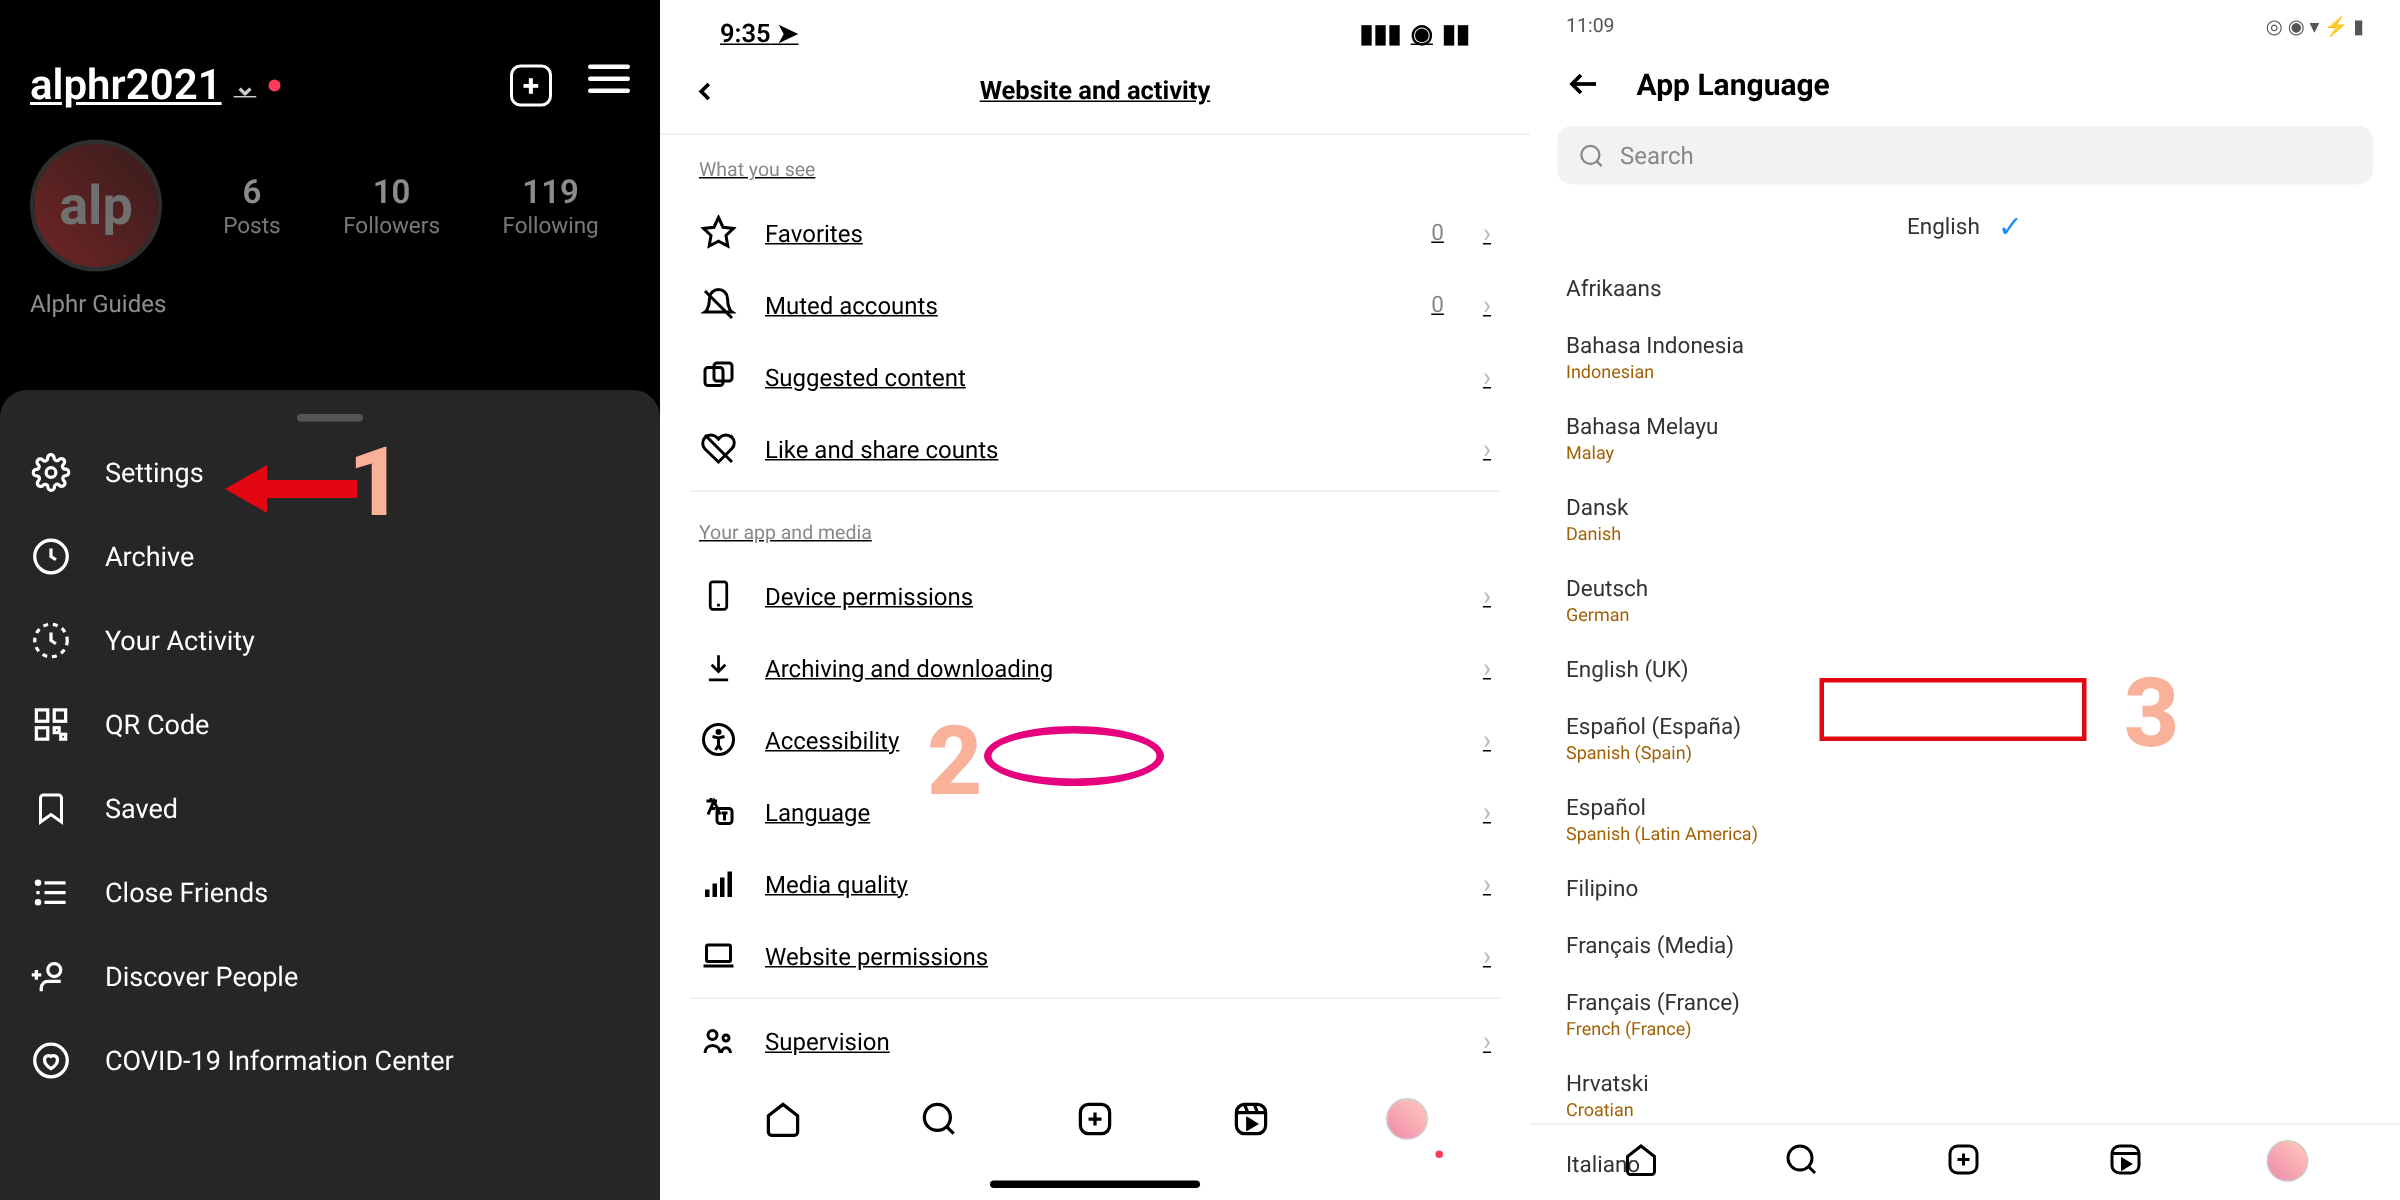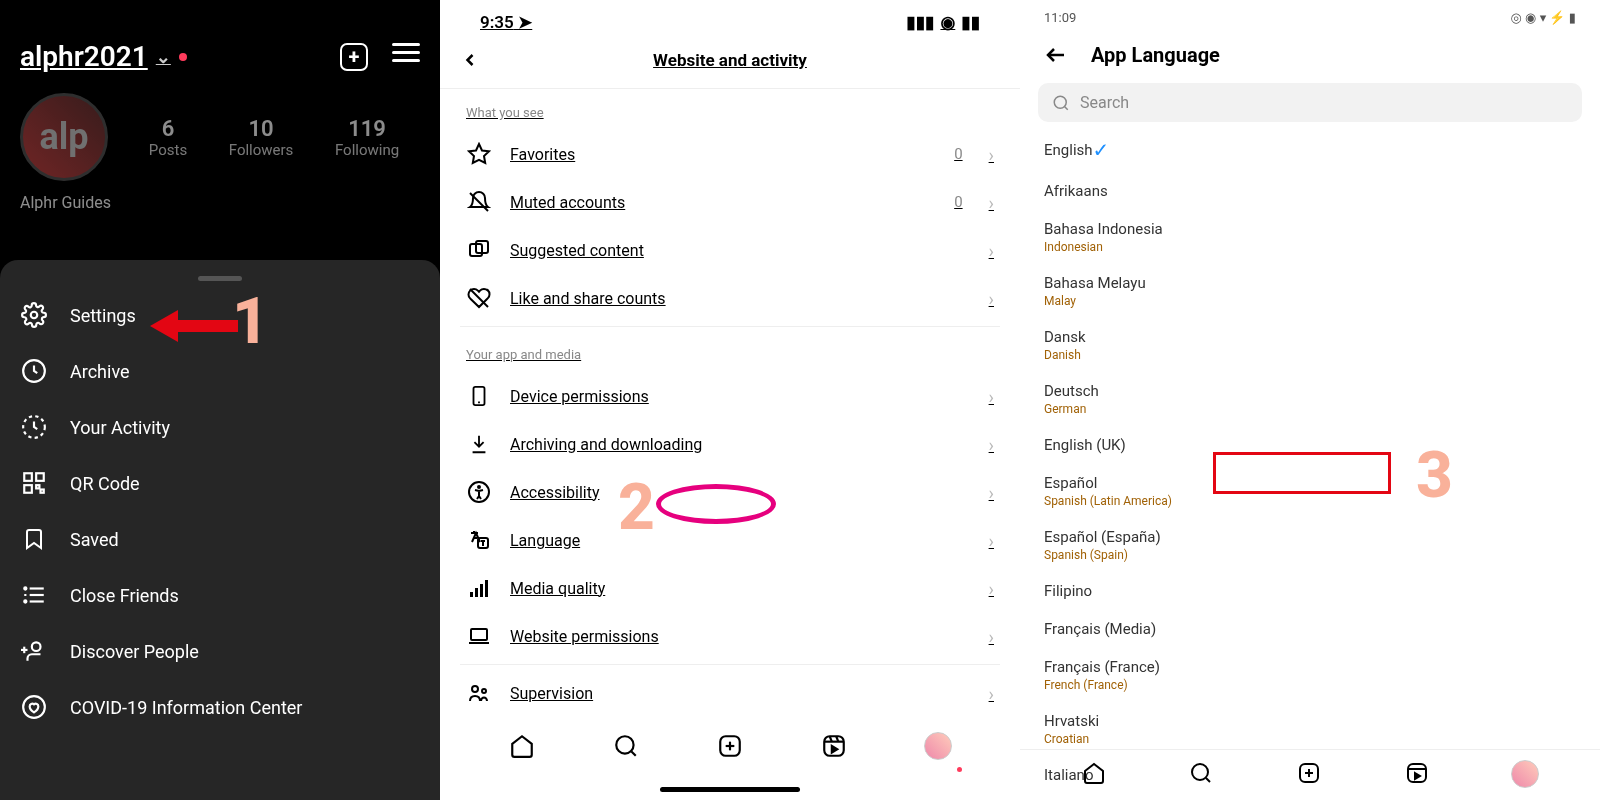--- a/index.html
+++ b/index.html
@@ -65,21 +65,21 @@
 
 .p3-status { display:flex; justify-content:space-between; padding:10px 24px 0; font-size:13px; color:#555; }
 .p3-status-right { display:flex; gap:4px; }
 .p3-header { display:flex; align-items:flex-start; gap:23px; padding:18px 24px 10px; }
 .p3-back { font-size:22px; }
 .p3-title { font-size:20px; font-weight:700; }
 .p3-search { margin:6px 18px; background:#f2f2f2; border-radius:10px; padding:10px 14px; display:flex; gap:10px; color:#888; font-size:16px; align-items:center; }
 .p3-item { padding:10px 24px; }
 .p3-item-primary { font-size:15px; color:#333; }
 .p3-item-secondary { font-size:12px; color:#a16207; margin-top:2px; }
-.p3-selected { display:flex; align-items:center; gap:0; padding:10px 24px; }
+.p3-selected { display:flex; align-items:center; gap:12px; padding:10px 24px;justify-content:center; }
 .p3-check { color:#1e90ff; font-size:20px; }
 .p3-tabbar { position:absolute; bottom:0; left:0; right:0; display:flex; justify-content:space-around; padding:10px 20px 12px; border-top:1px solid #eee; }
 .p3-tab-icon { width:26px; height:26px; display:flex; align-items:center; justify-content:center; }
 
 .red-box { position:absolute; border:3px solid #e30613; left:1213px; top:452px; width:178px; height:42px; pointer-events:none; }
 
 .ig-avatar-small { width:28px; height:28px; border-radius:50%; background:linear-gradient(45deg,#e8a,#fcb); border:1px solid #ccc; }
 
 svg { display:block; }
 </style>
@@ -424,26 +424,26 @@
         <div class="p3-item-secondary">Danish</div>
       </div>
       <div class="p3-item">
         <div class="p3-item-primary">Deutsch</div>
         <div class="p3-item-secondary">German</div>
       </div>
       <div class="p3-item">
         <div class="p3-item-primary">English (UK)</div>
       </div>
       <div class="p3-item">
+        <div class="p3-item-primary">Español (España)</div>
+        <div class="p3-item-secondary">Spanish (Spain)</div>
+      </div>
+      <div class="p3-item">
         <div class="p3-item-primary">Español</div>
         <div class="p3-item-secondary">Spanish (Latin America)</div>
-      </div>
-      <div class="p3-item">
-        <div class="p3-item-primary">Español (España)</div>
-        <div class="p3-item-secondary">Spanish (Spain)</div>
       </div>
       <div class="p3-item">
         <div class="p3-item-primary">Filipino</div>
       </div>
       <div class="p3-item">
         <div class="p3-item-primary">Français (Media)</div>
       </div>
       <div class="p3-item">
         <div class="p3-item-primary">Français (France)</div>
         <div class="p3-item-secondary">French (France)</div>

